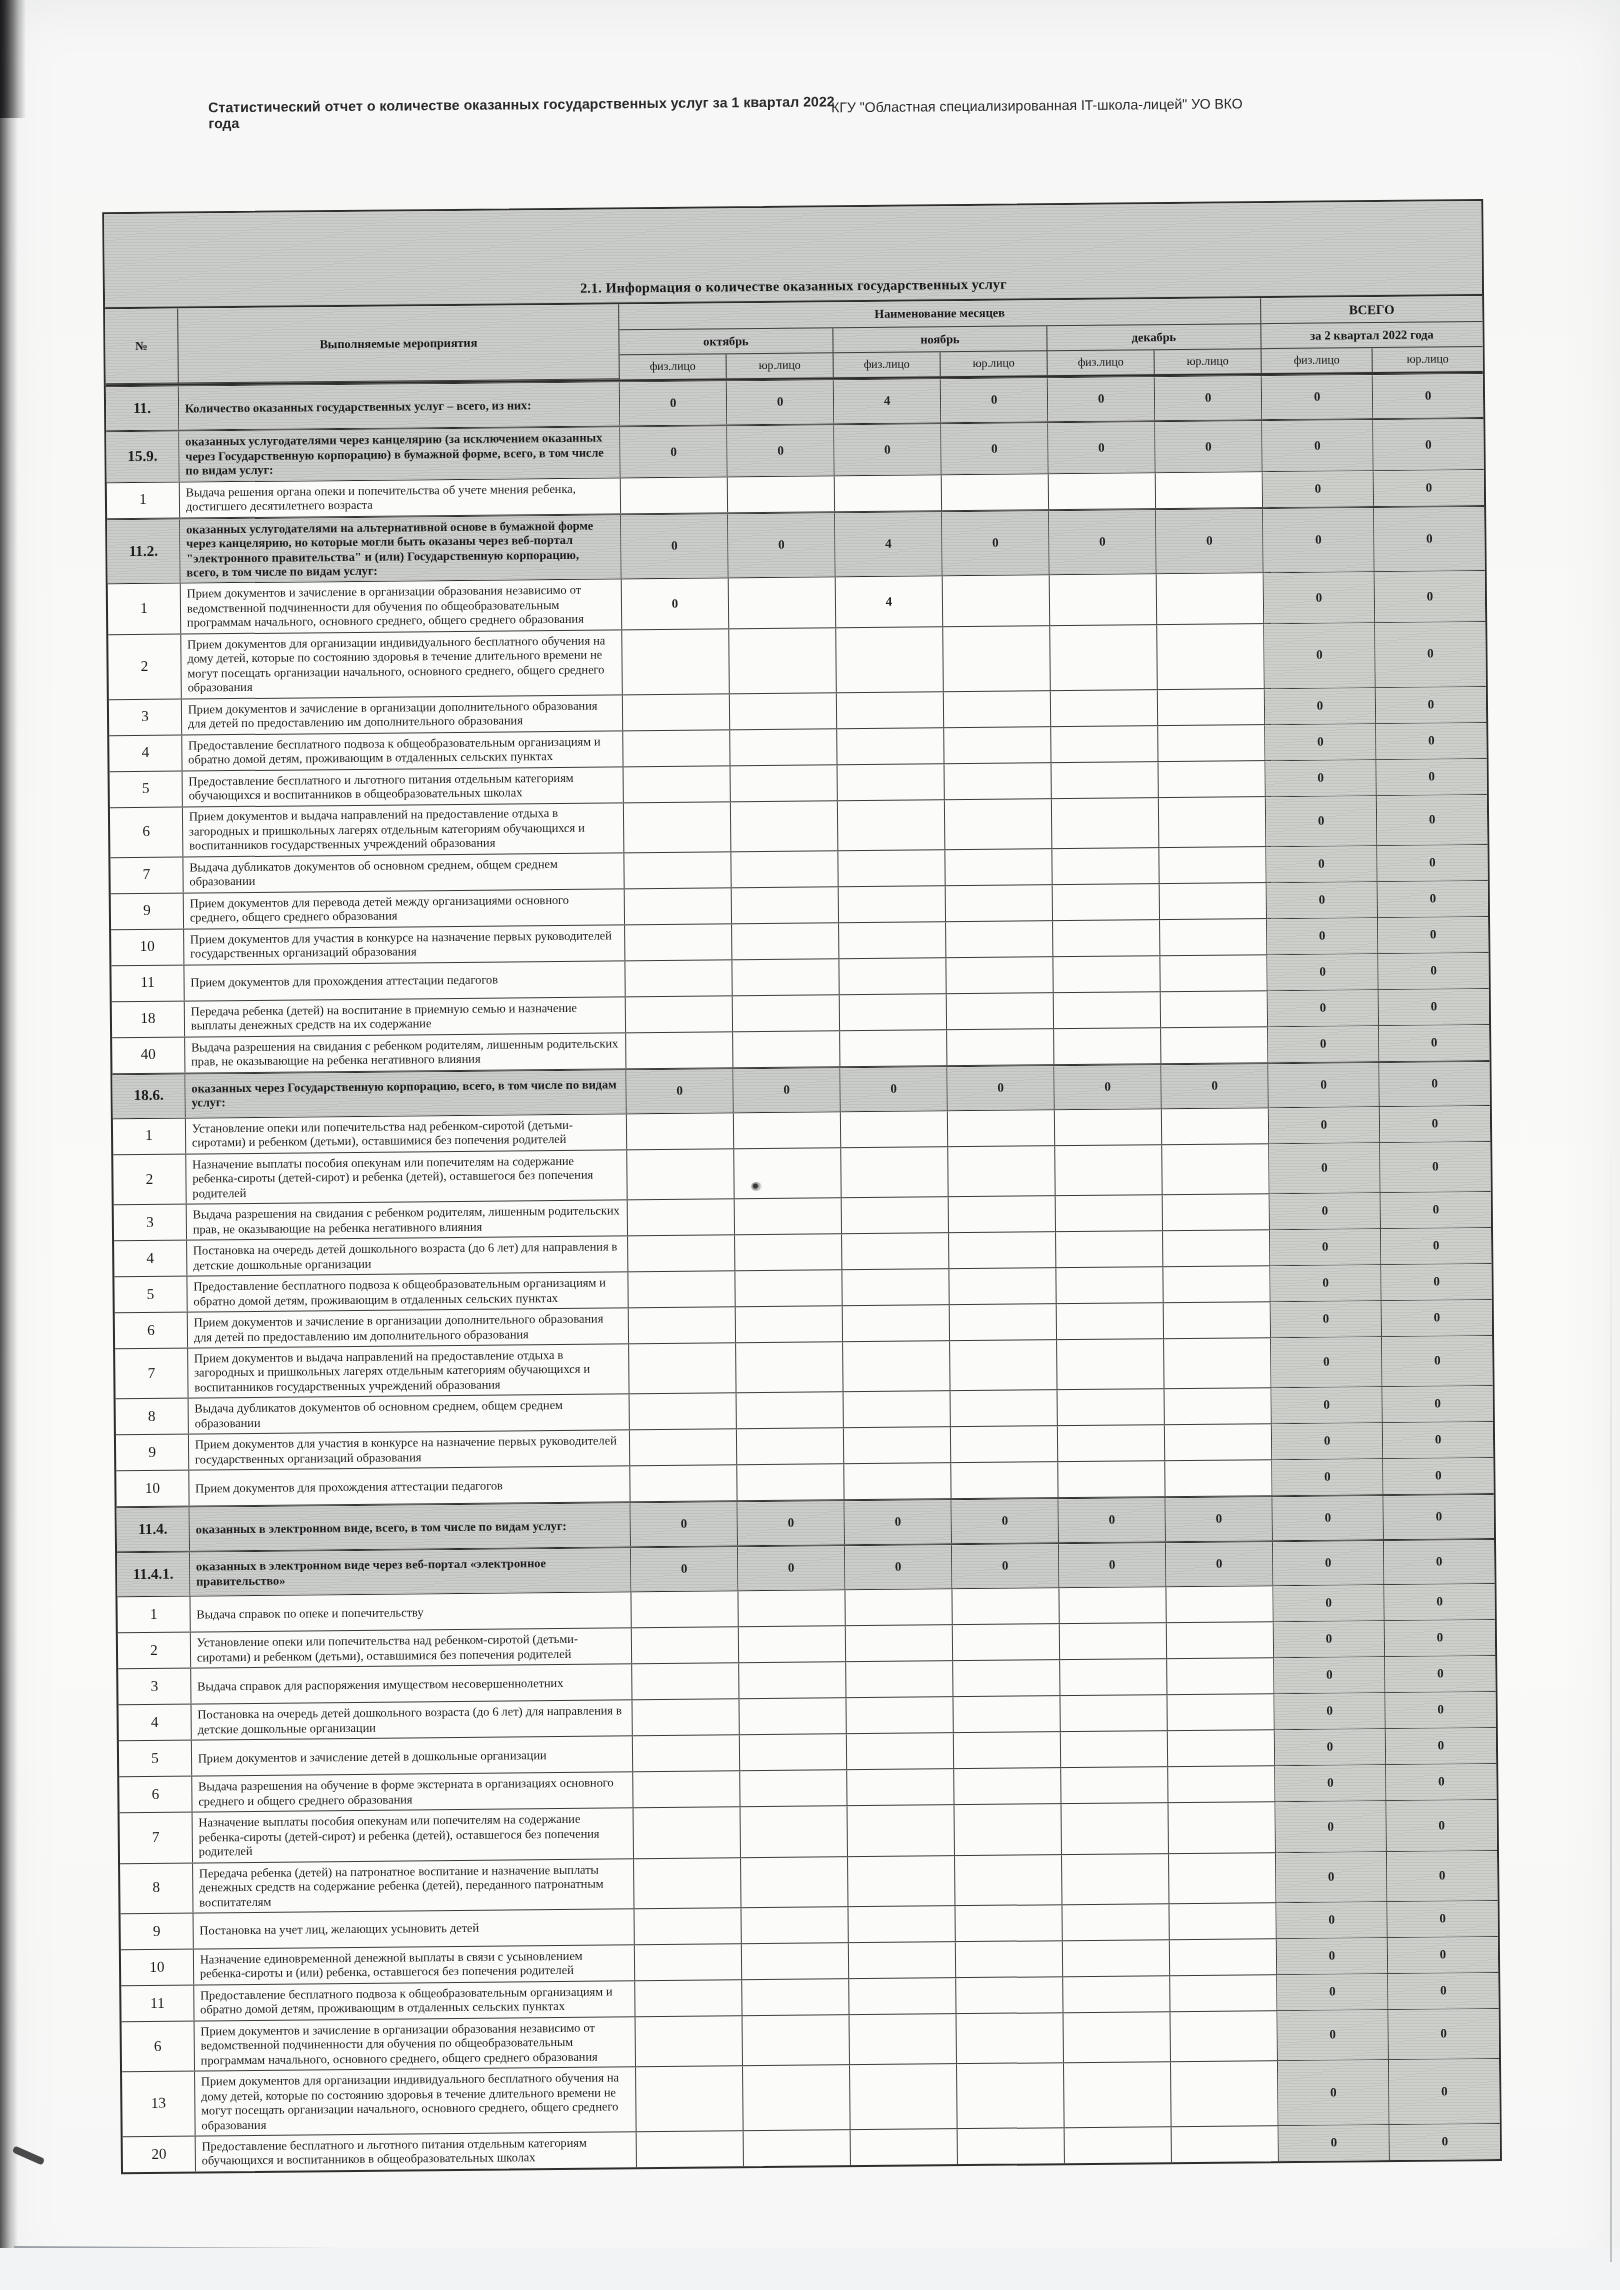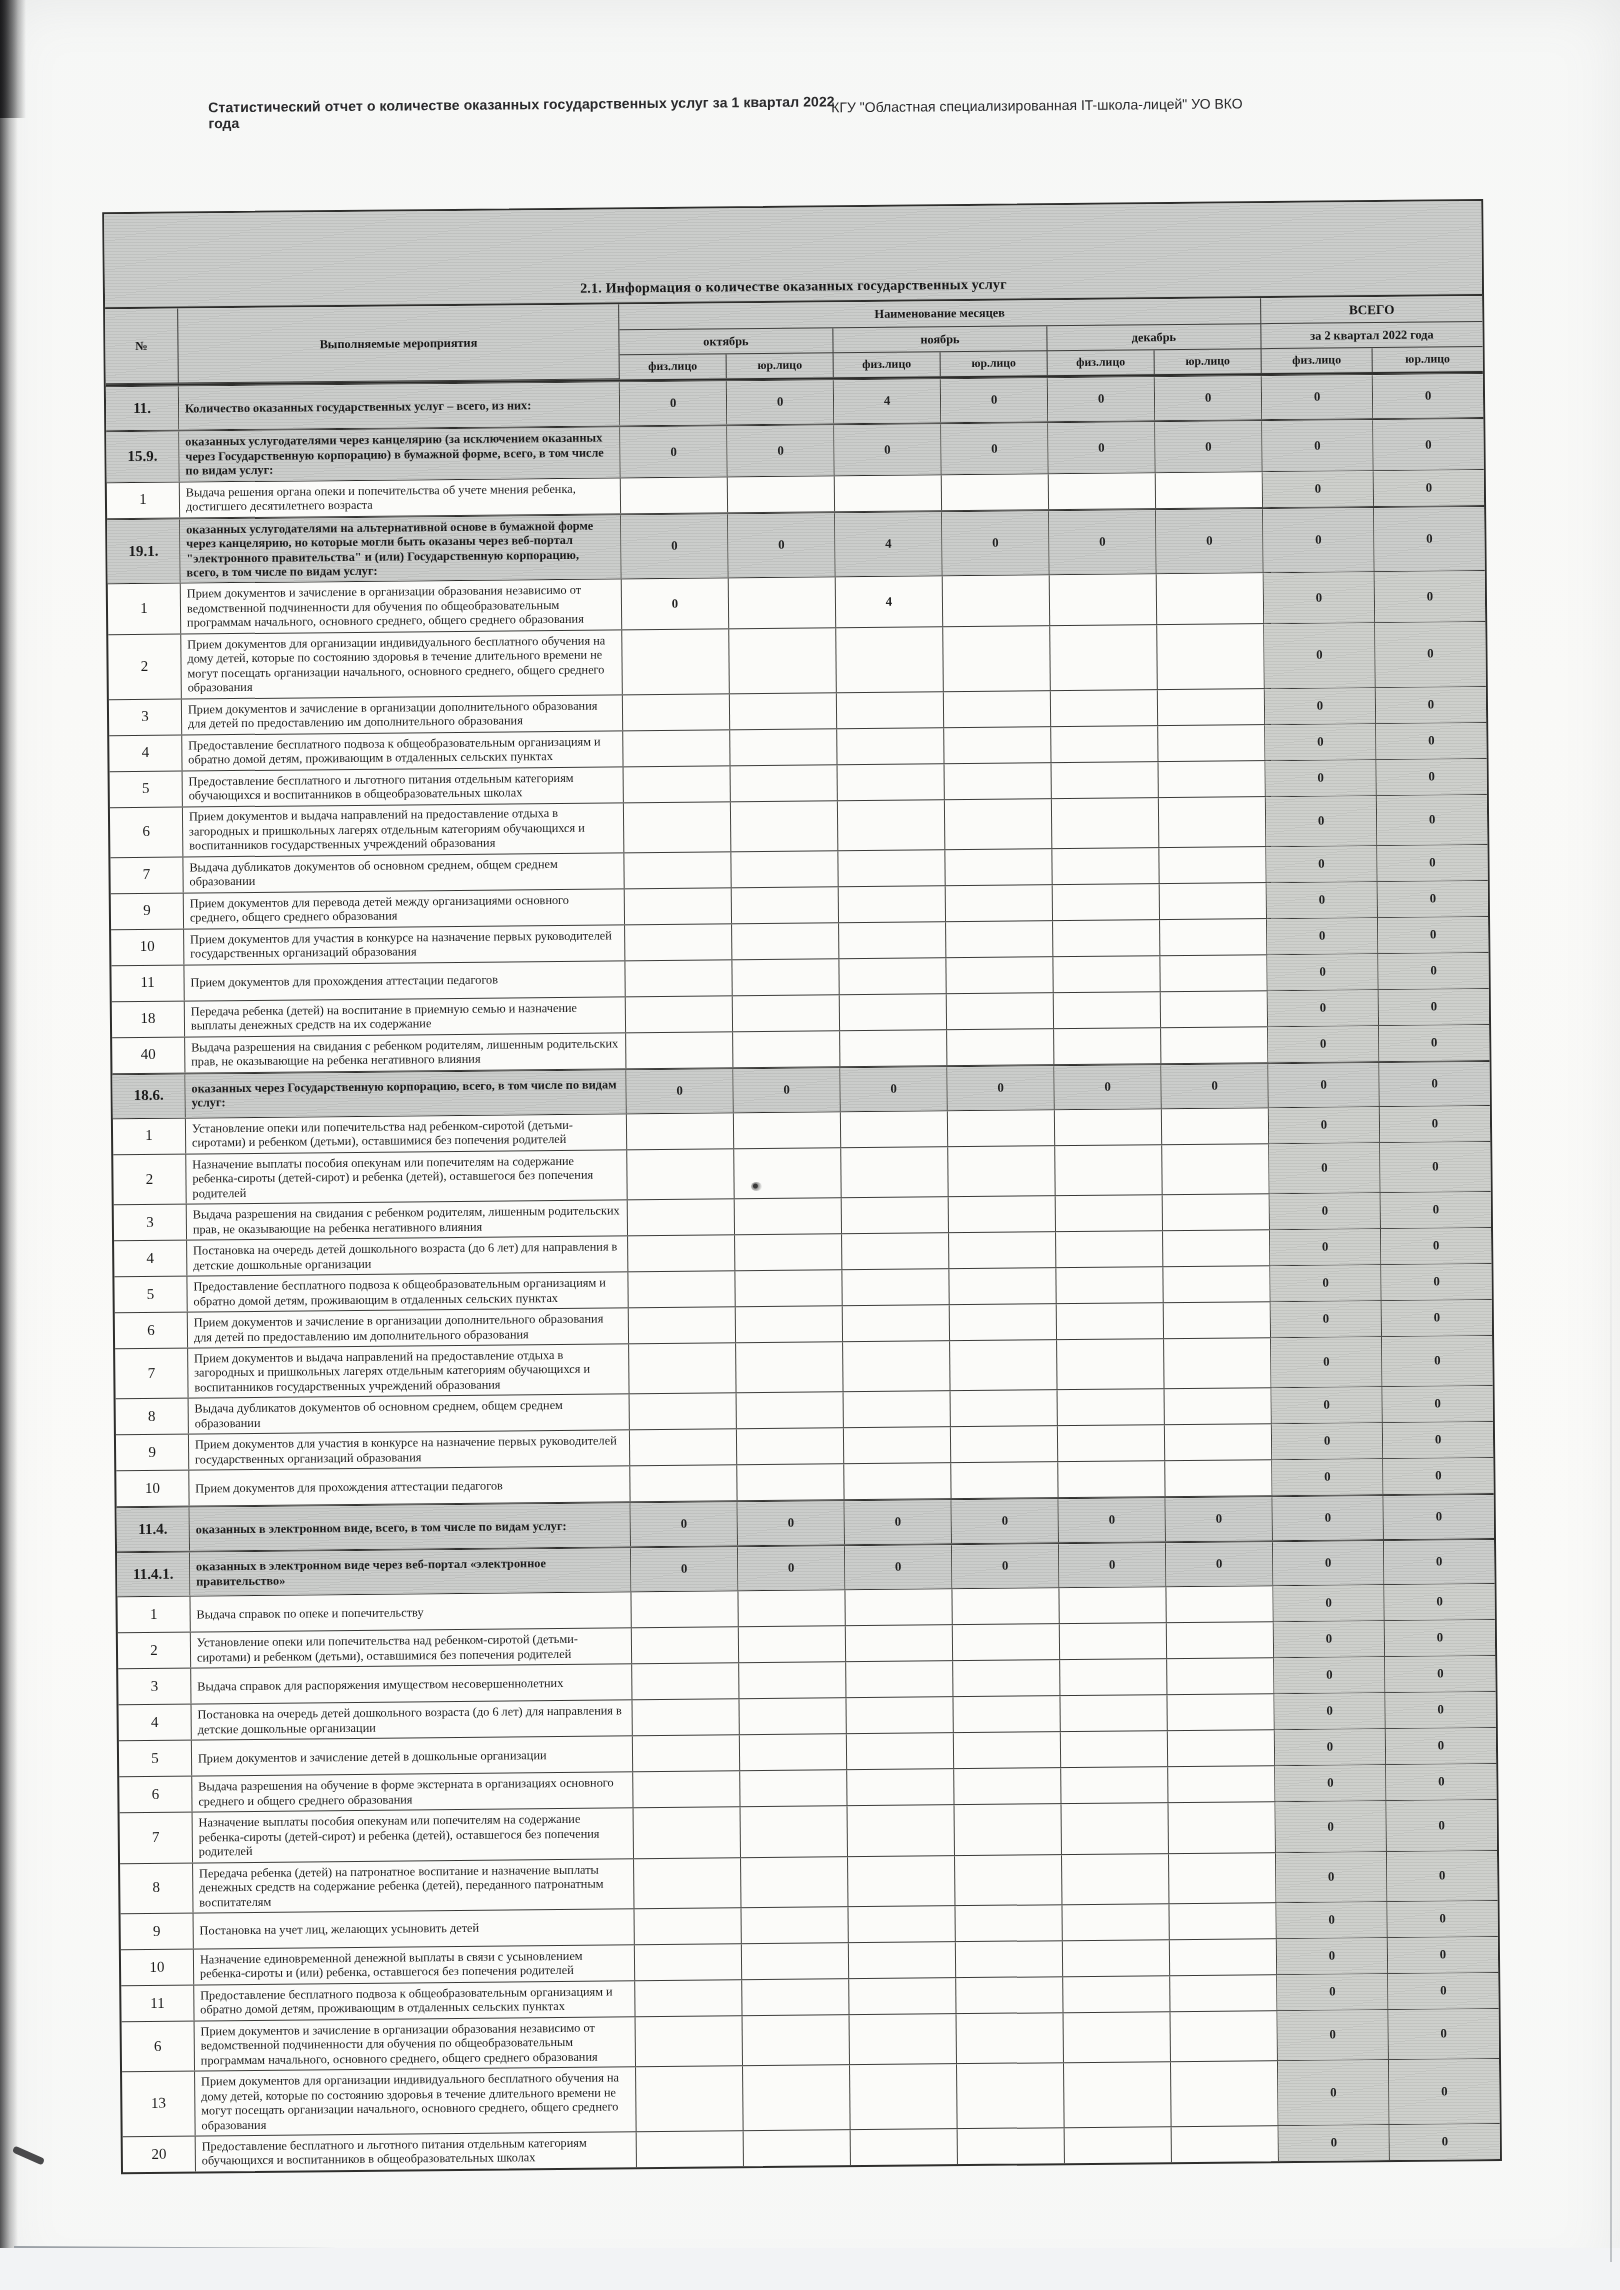--- a/index.html
+++ b/index.html
@@ -79,21 +79,21 @@
       display:flex;align-items:center;justify-content:center;text-align:center;padding:0 2.9px;}
   .th:last-child{border-right:none;}
   .th-num{grid-column:1;grid-row:1/4;}
   .th-act{grid-column:2;grid-row:1/4;}
   .th-months{grid-column:3/9;grid-row:1;}
   .th-total{grid-column:9/11;grid-row:1;border-right:none;font-size:13.2px;}
   .th-oct{grid-column:3/5;grid-row:2;}
   .th-nov{grid-column:5/7;grid-row:2;}
   .th-dec{grid-column:7/9;grid-row:2;}
   .th-q{grid-column:9/11;grid-row:2;border-right:none;font-size:12.3px;}
-  .th-sub{grid-row:3;font-weight:700;font-size:11.8px;border-bottom:none;}
+  .th-sub{grid-row:3;font-weight:400;font-size:11.8px;border-bottom:none;}
 
   .tr{
     display:grid;
     grid-template-columns:73px 441px repeat(6,107px) 111px 110px;
     border-bottom:1.4px solid #3a3a38;
     min-height:35px;
   }
   .tr:last-child{border-bottom:none;}
   .td{border-right:1px solid #44443f;padding:2px 3.9px;
       display:flex;align-items:center;justify-content:center;text-align:center;}
@@ -175,21 +175,21 @@
     <div class="td c-val"></div>
     <div class="td c-val"></div>
     <div class="td c-val"></div>
     <div class="td c-val"></div>
     <div class="td c-val"></div>
     <div class="td c-val"></div>
     <div class="td c-total">0</div>
     <div class="td c-total">0</div>
   </div>
         <div class="tr section">
-    <div class="td c-num">19.1.</div>
+    <div class="td c-num">11.2.</div>
     <div class="td c-label">оказанных услугодателями на альтернативной основе в бумажной форме через канцелярию, но которые могли быть оказаны через веб-портал "электронного правительства" и (или) Государственную корпорацию, всего, в том числе по видам услуг:</div>
     <div class="td c-val">0</div>
     <div class="td c-val">0</div>
     <div class="td c-val">4</div>
     <div class="td c-val">0</div>
     <div class="td c-val">0</div>
     <div class="td c-val">0</div>
     <div class="td c-total">0</div>
     <div class="td c-total">0</div>
   </div>

